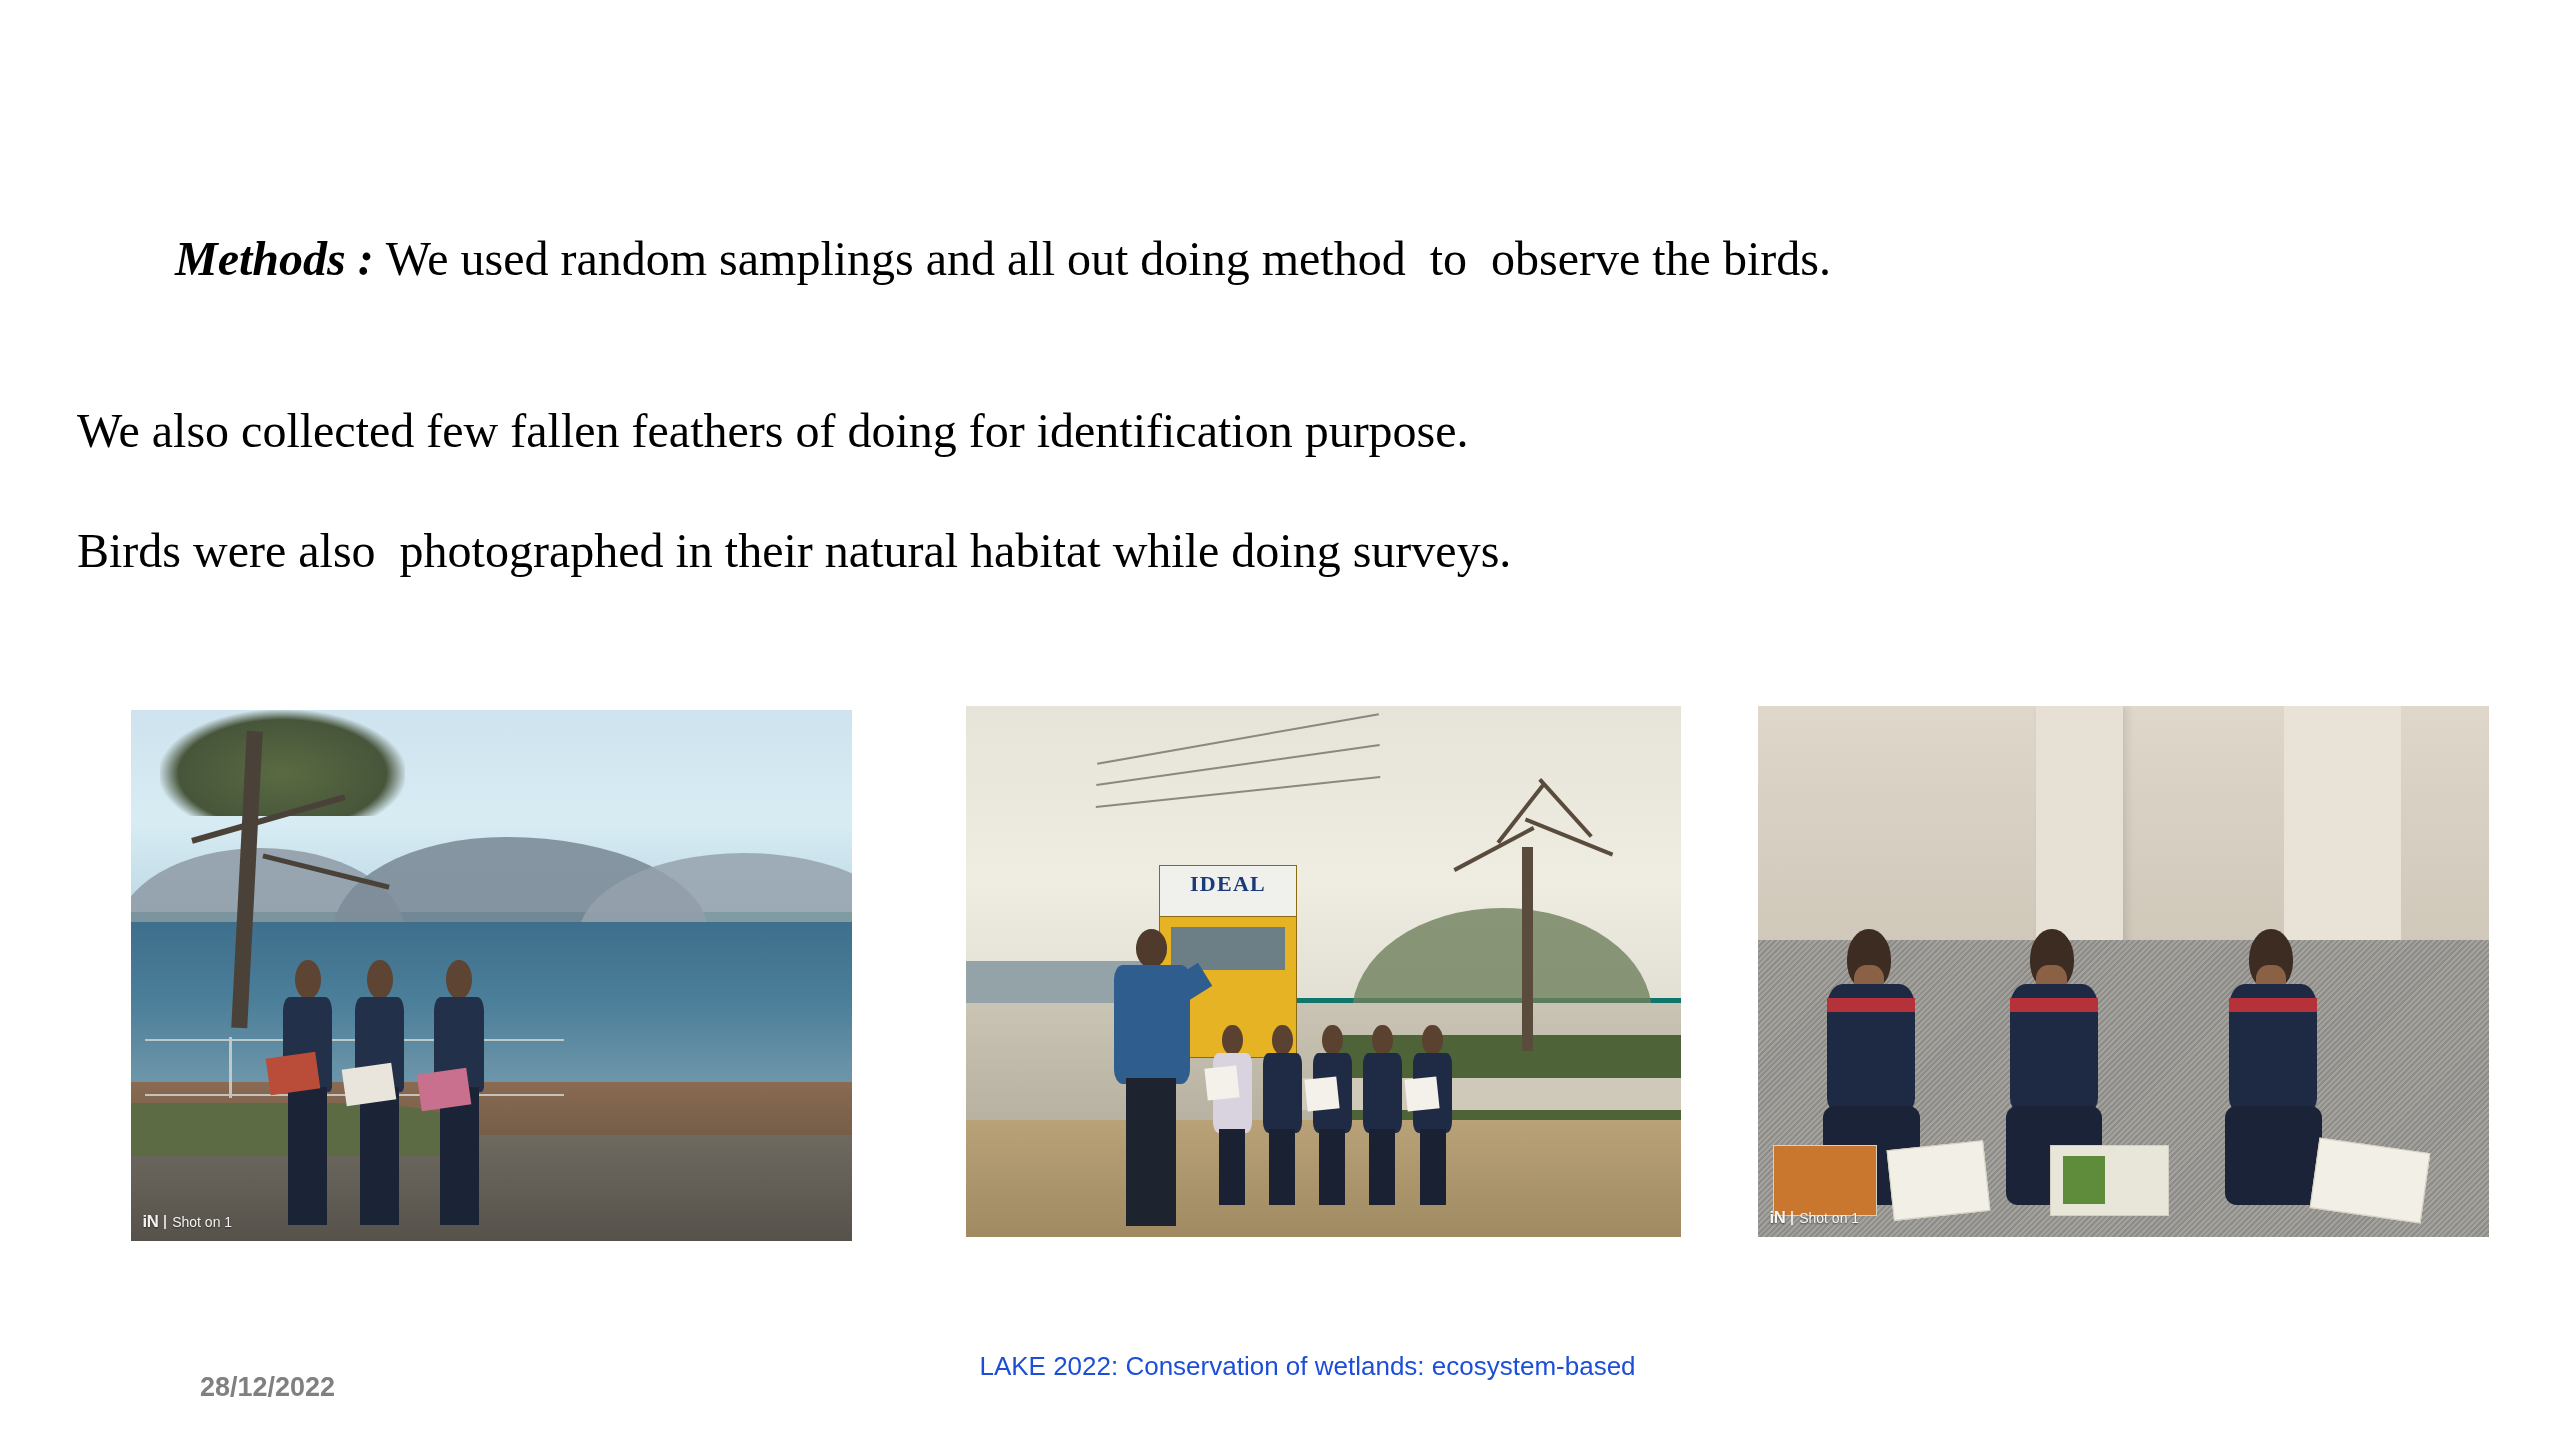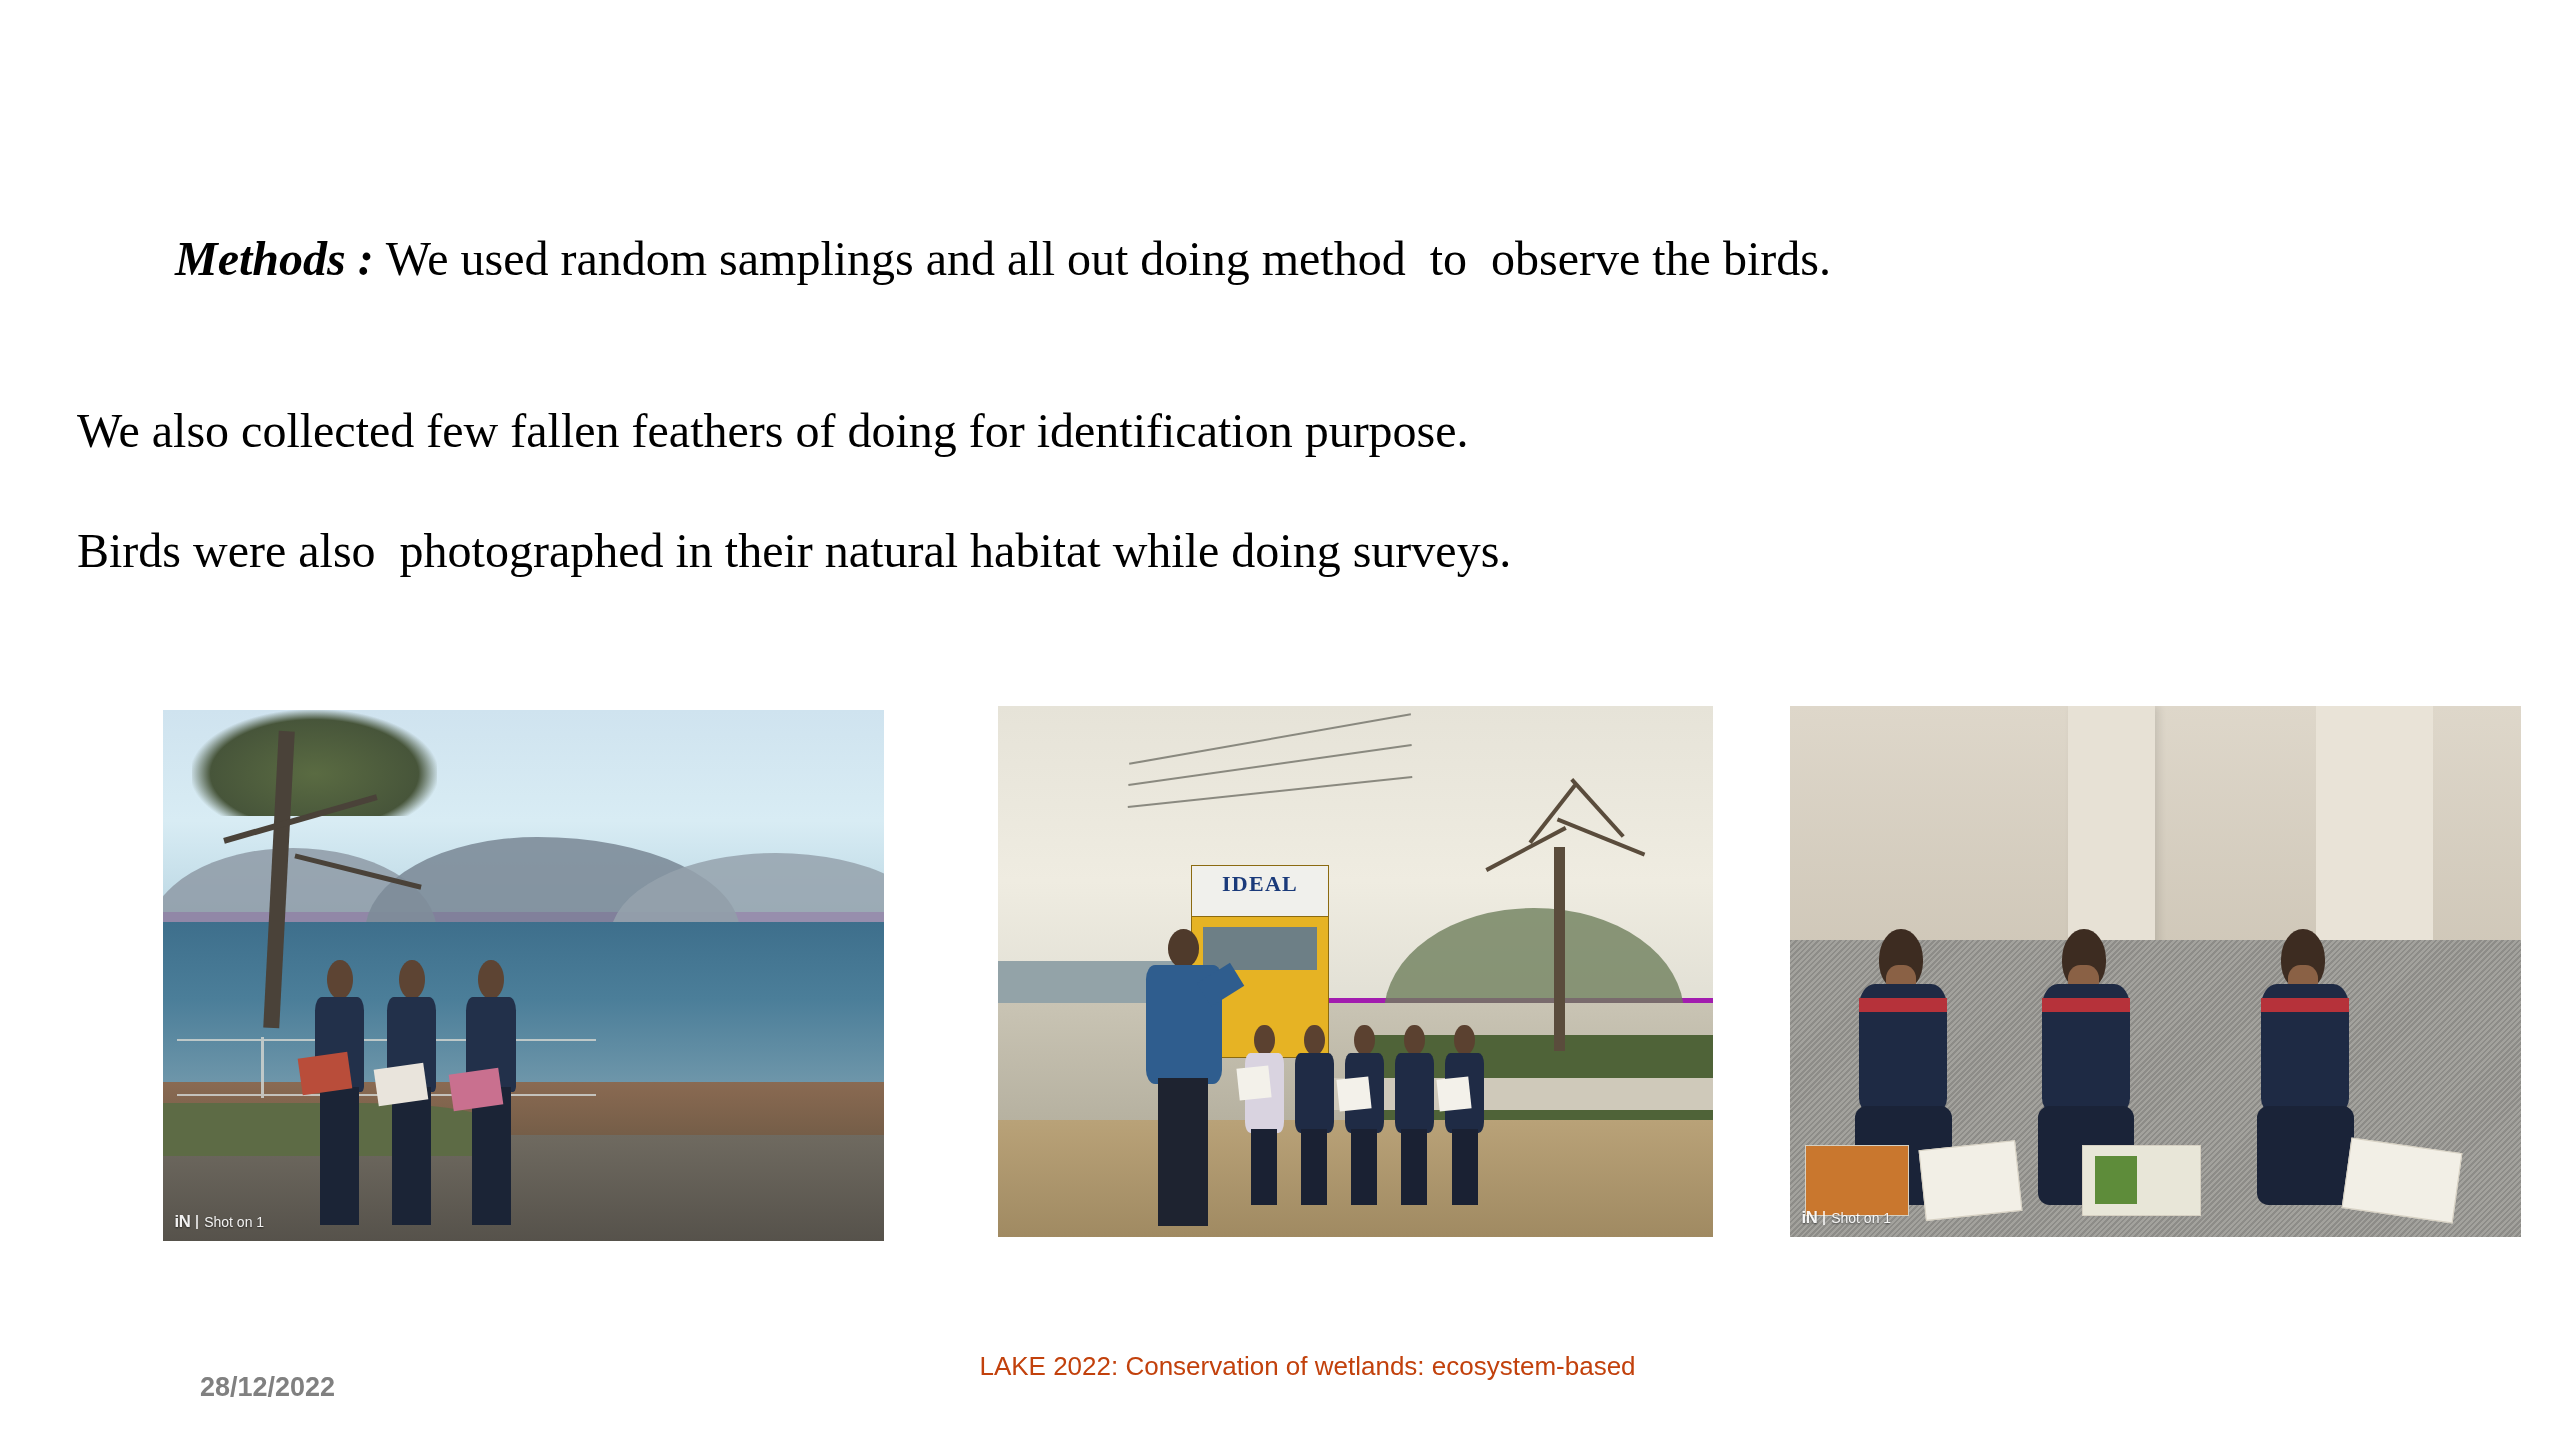--- a/index.html
+++ b/index.html
@@ -50,22 +50,21 @@
   .line-2 {
     margin-bottom: 72px;
   }
   .line-3 {
     margin-bottom: 0;
   }
 
   .photo {
     position: absolute;
     overflow: hidden;
-    background: #a21caf;
-    margin-left: 32px;
+    background: #0f766e;
   }
 
   .photo-1 { left: 131px;  top: 710px; width: 721px; height: 531px; }
   .photo-2 { left: 966px; top: 706px; width: 715px; height: 531px; }
   .photo-3 { left: 1758px; top: 706px; width: 731px; height: 531px; }
 
   .photo-inner { position: absolute; inset: 0; }
 
   
   .p1-sky {
@@ -318,21 +317,21 @@
 
   .footer-note {
     position: absolute;
     left: 889px;
     top: 1349px;
     width: 837px;
     text-align: center;
     font-family: "Liberation Sans", sans-serif;
     font-size: 26px;
     line-height: 1.32;
-    color: #c2410c;
+    color: #1d4ed8;
   }
 </style>
 </head>
 <body>
 
 <div class="slide">
 
   <div class="text-block">
 
     <div class="line line-methods">

